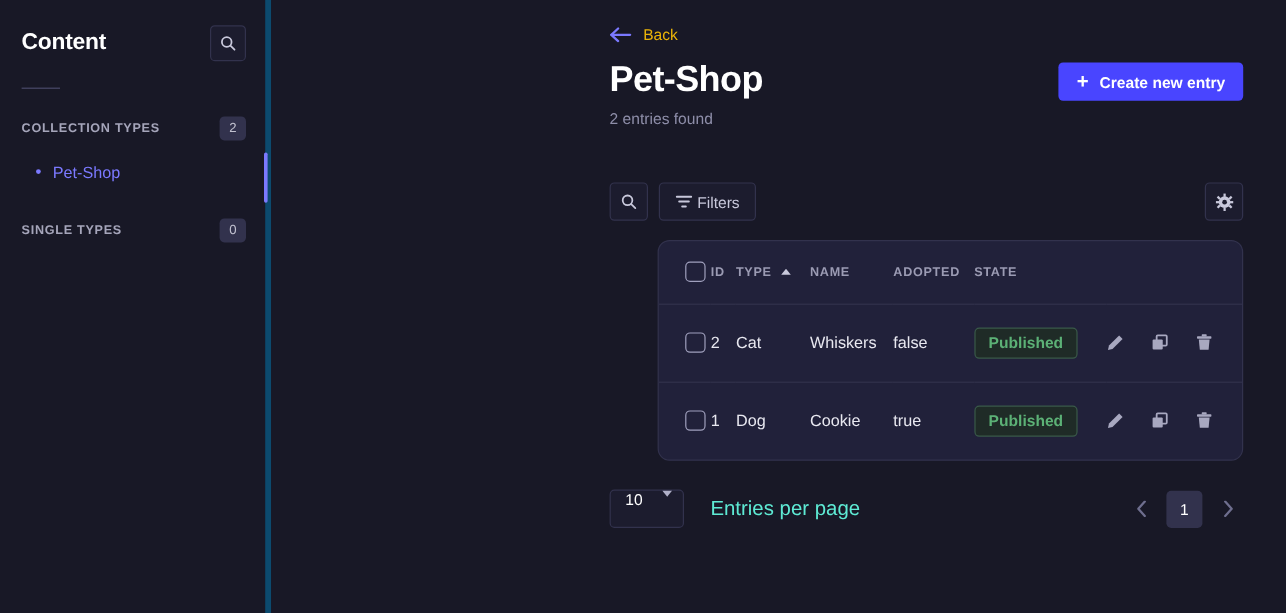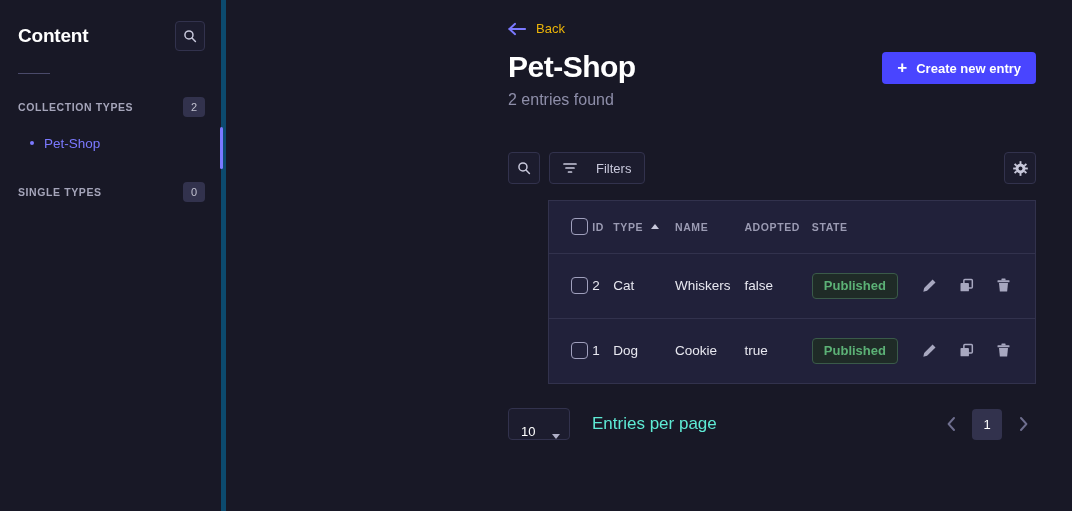--- a/index.html
+++ b/index.html
@@ -170,21 +170,21 @@
     font-size: 30px;
     font-weight: bold;
     color: #ffffff;
     letter-spacing: -0.5px;
   }
 
   .entries-found {
     position: absolute;
     left: 282px;
     top: 91px;
-    font-size: 16px;
+    font-size: 13px;
     color: #8e8ea9;
   }
 
   .create-btn {
     position: absolute;
     right: 36px;
     top: 52px;
     height: 32px;
     padding: 0 15px;
     background: #4945ff;
@@ -227,32 +227,32 @@
     display: flex;
     align-items: center;
     justify-content: center;
     cursor: pointer;
     color: #c8c8db;
     font-size: 13px;
     font-family: "Liberation Sans", sans-serif;
   }
 
   .fb-btn.icon-only { width: 32px; }
-  .fb-btn.with-label { padding: 0 13px; gap: 19px; }
+  .fb-btn.with-label { padding: 0 13px; gap: 4px; }
   .fb-spacer { flex: 1; }
 
   
   .table-card {
     position: absolute;
     left: 282px;
     right: 36px;
     top: 200px;
     background: #21213a;
     border: 1px solid #32324d;
-    border-radius: 0;
+    border-radius: 10px;
     overflow: hidden;
     margin-left: 40px;
   }
 
   table {
     width: 100%;
     border-collapse: collapse;
   }
 
   thead th {
@@ -346,21 +346,21 @@
     align-items: center;
   }
 
   .per-page-select {
     width: 62px;
     height: 32px;
     border: 1px solid #32324d;
     border-radius: 4px;
     background: #1c1c2e;
     display: flex;
-    align-items: flex-end;
+    align-items: flex-start;
     justify-content: space-between;
     padding: 0 9px 0 12px;
     cursor: pointer;
     font-size: 13px;
     color: #ffffff;
   }
 
   .sel-caret {
     width: 0; height: 0;
     border-left: 4px solid transparent;

